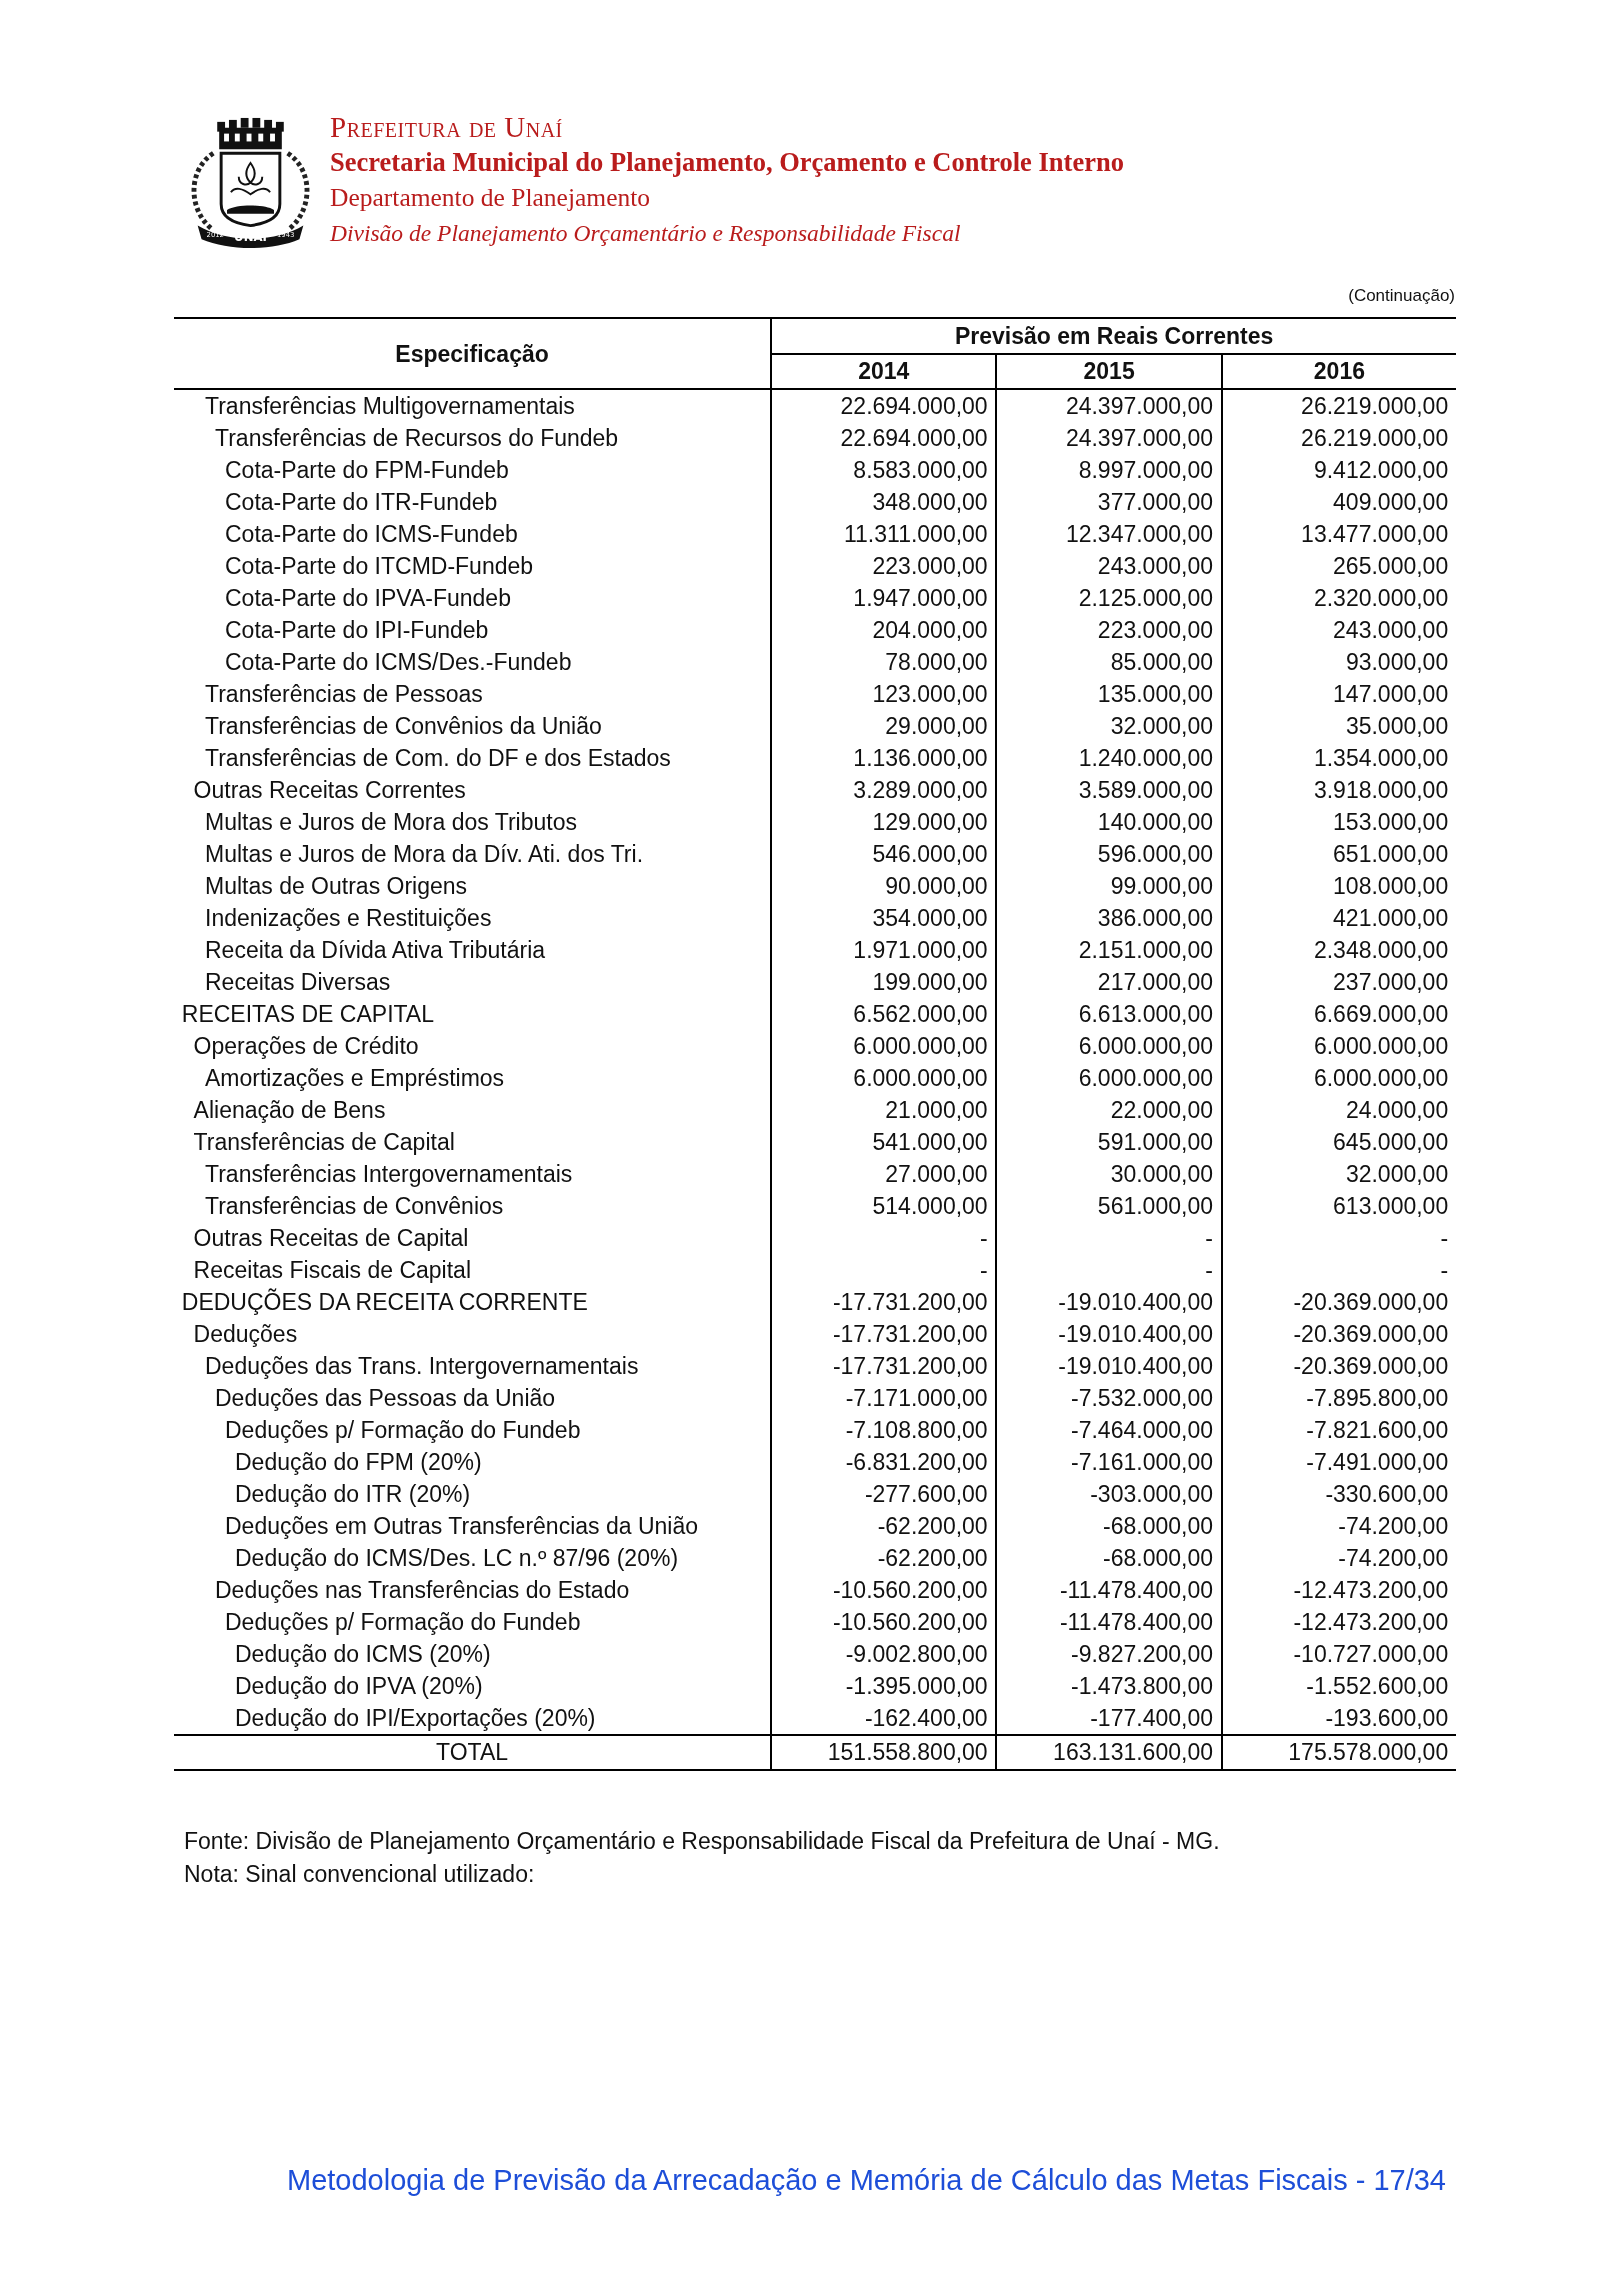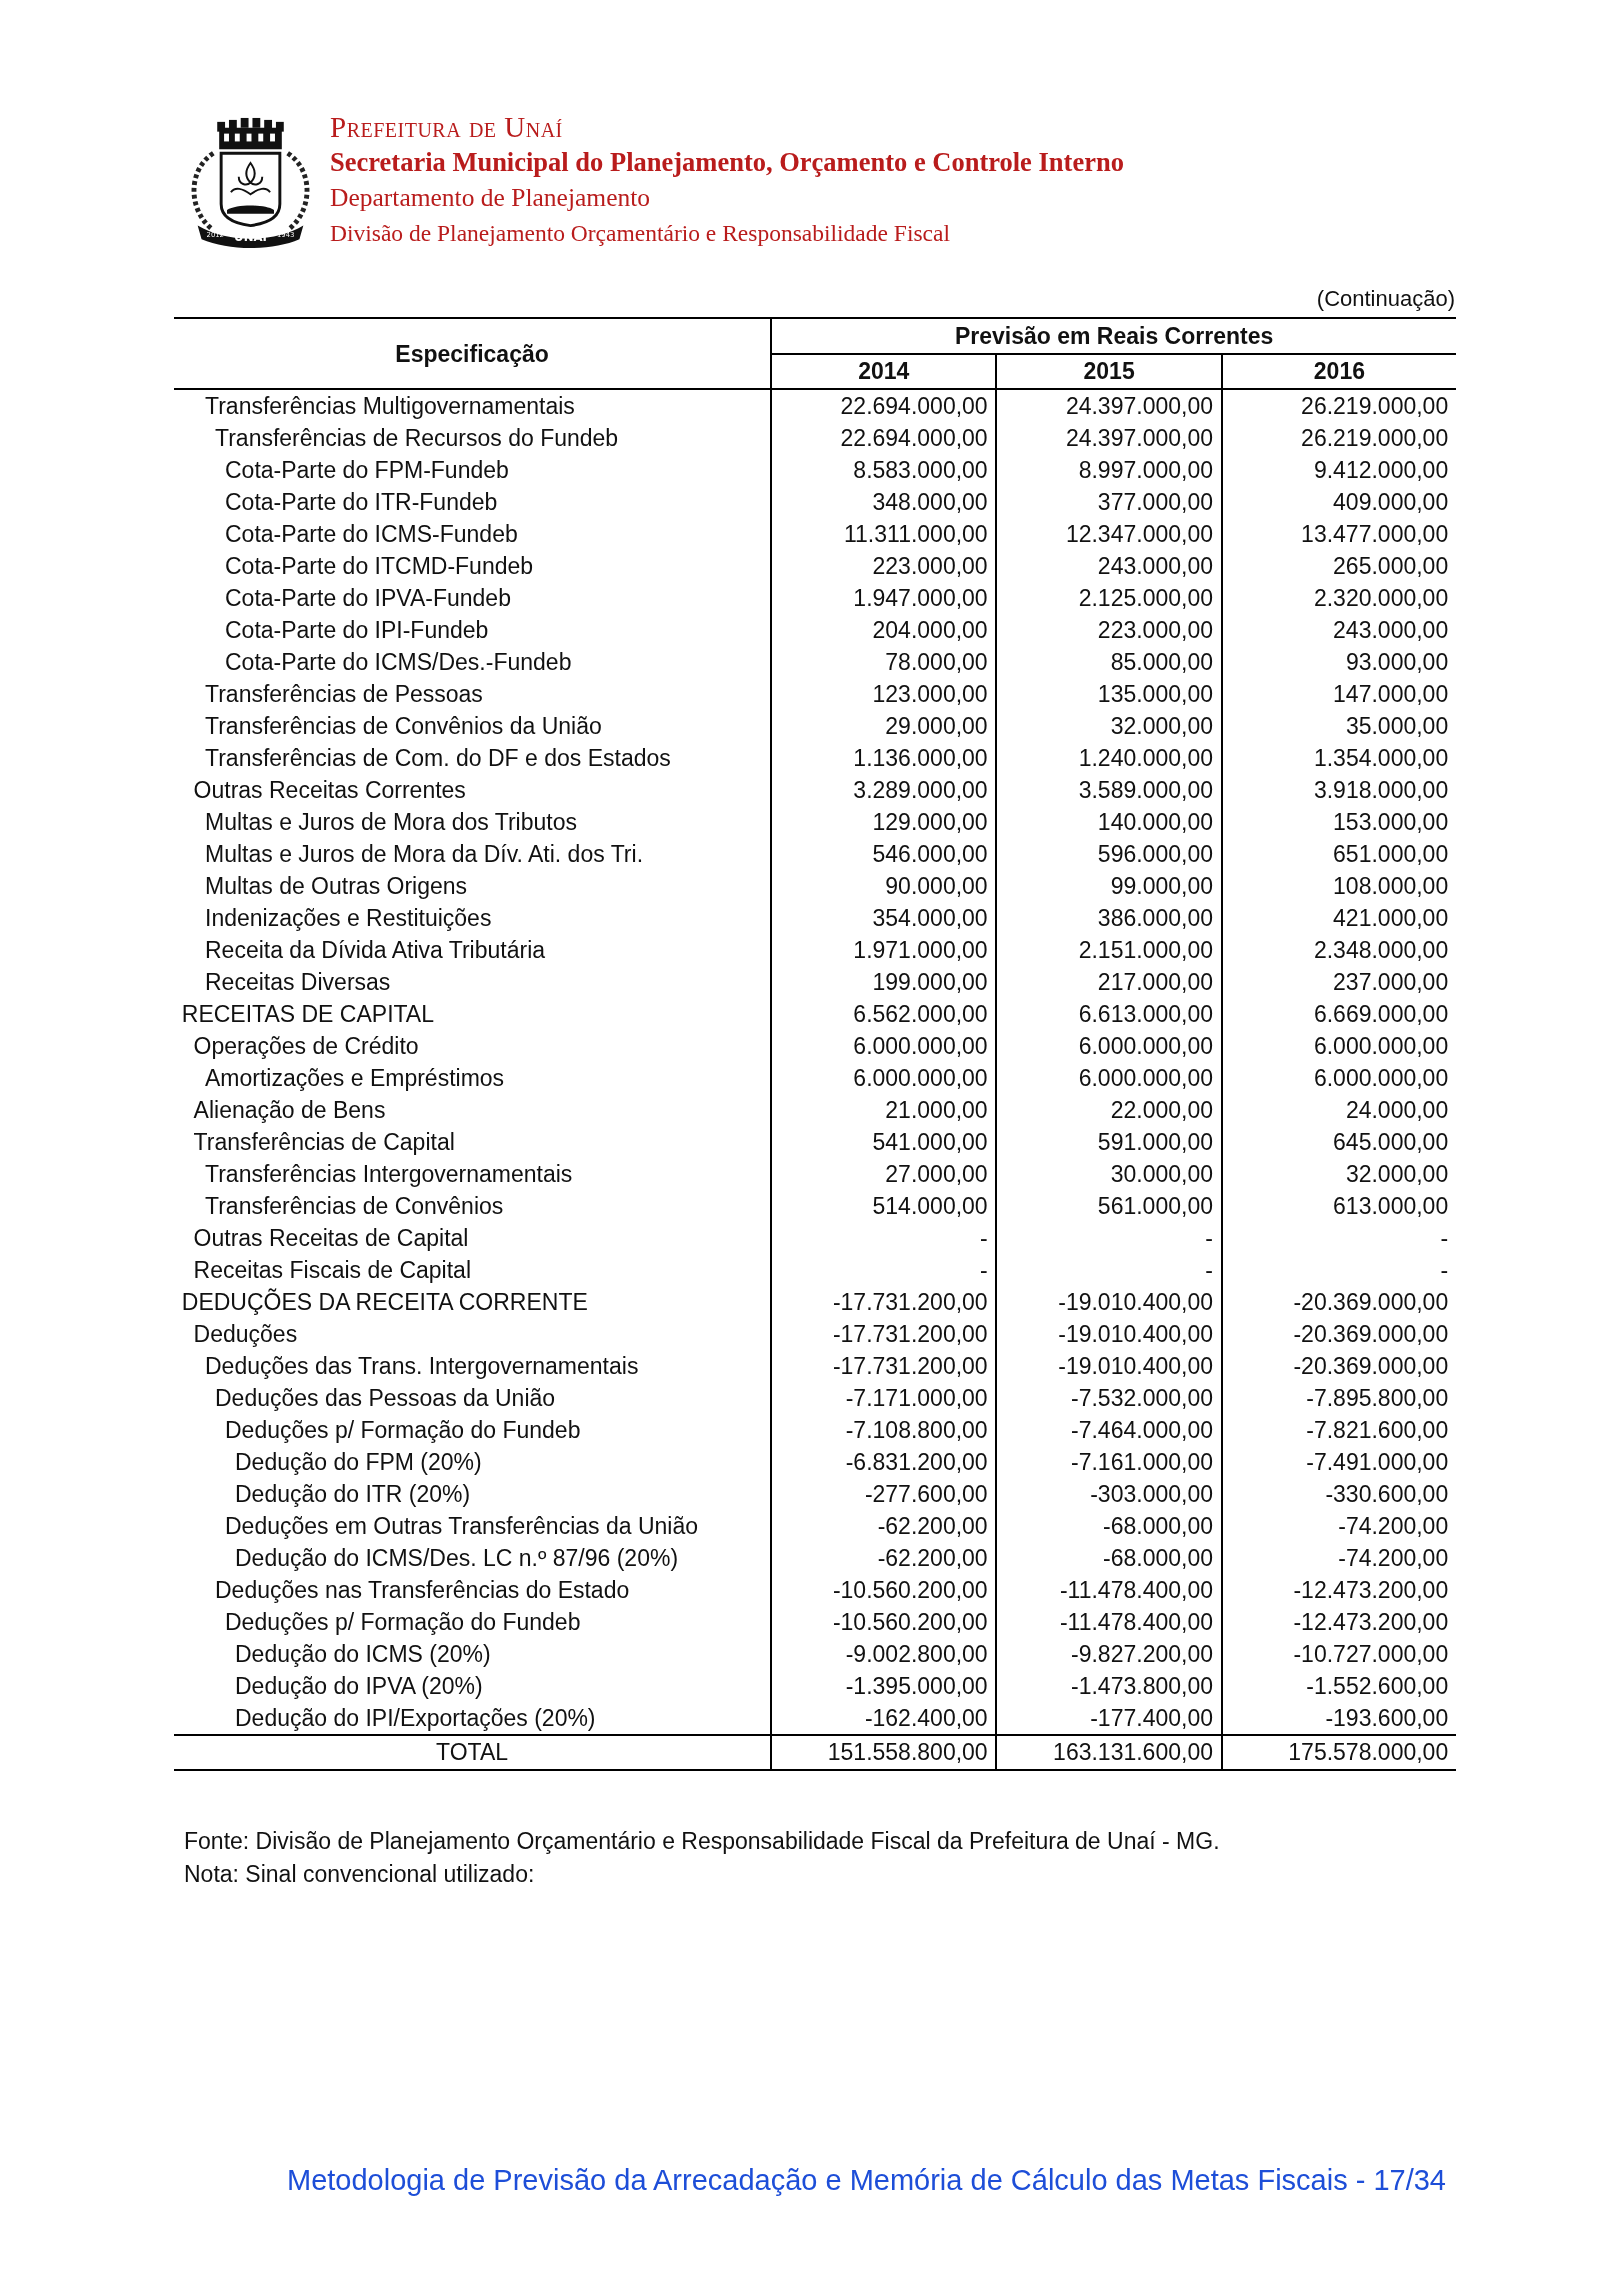--- a/index.html
+++ b/index.html
@@ -6,23 +6,23 @@
   body { width: 1620px; height: 2293px; position: relative; overflow: hidden; color: #111; }
   .serif { font-family: "Liberation Serif", "DejaVu Serif", serif; }
   .sans { font-family: "Liberation Sans", "DejaVu Sans", sans-serif; }
 
   
   .crest { position: absolute; left: 178px; top: 116px; width: 145px; height: 137px; }
   .hdr { position: absolute; left: 330px; color: #b91c1c; }
   .hdr-1 { top: 111px; font-size: 29px; letter-spacing: 0.5px; font-variant: small-caps; font-weight: 500; }
   .hdr-2 { top: 147px; font-size: 26.5px; font-weight: bold; }
   .hdr-3 { top: 183px; font-size: 25.5px; }
-  .hdr-4 { top: 220px; font-size: 23.5px; }
-
-  .continuacao { position: absolute; right: 165px; top: 286px; font-size: 22px; }
+  .hdr-4 { top: 220px; font-size: 23.5px; font-style: italic; }
+
+  .continuacao { position: absolute; right: 165px; top: 286px; font-size: 17px; }
 
   
   .tbl { position: absolute; left: 174px; top: 317px; width: 1282px; border-collapse: collapse; font-size: 23px; }
   .tbl th, .tbl td { padding: 0; line-height: 32px; height: 32px; white-space: nowrap; }
   .tbl thead th { font-weight: bold; text-align: center; }
   .tbl .col-spec { width: 598px; }
   .tbl .col-y { width: 226px; }
   .tbl .col-y3 { width: 235px; }
   .tbl thead tr.h1 th { border-top: 2.9px solid #000; height: 34px; line-height: 34px; }
   .tbl thead tr.h1 th.spec { border-bottom: 2.9px solid #000; vertical-align: middle; }

